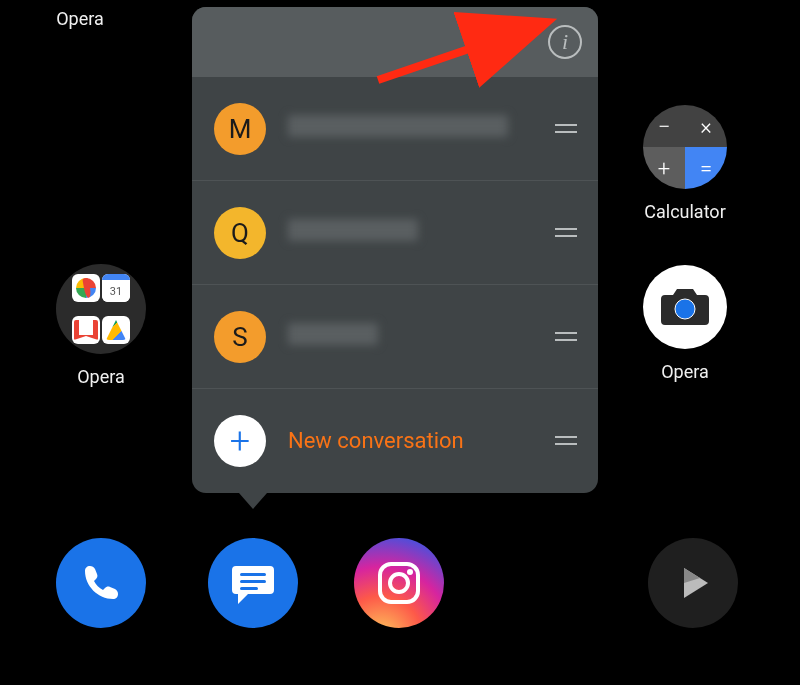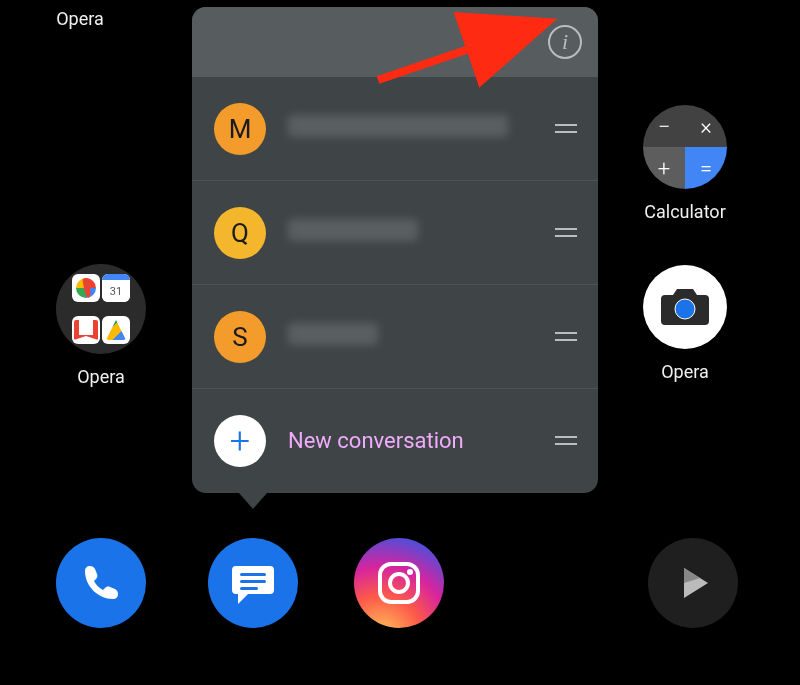--- a/index.html
+++ b/index.html
@@ -159,21 +159,21 @@
     justify-content: center;
     font-size: 26px;
     font-weight: 400;
     color: #1b1b1b;
     flex: 0 0 auto;
   }
   .shortcut-text {
     flex: 1 1 auto;
     margin-left: 22px;
     font-size: 22px;
-    color: #f0abfc;
+    color: #f97316;
   }
   .redacted {
     display: inline-block;
     height: 22px;
     background: #5a5f61;
     border-radius: 2px;
     filter: blur(4px);
   }
   .drag-handle {
     width: 24px;

